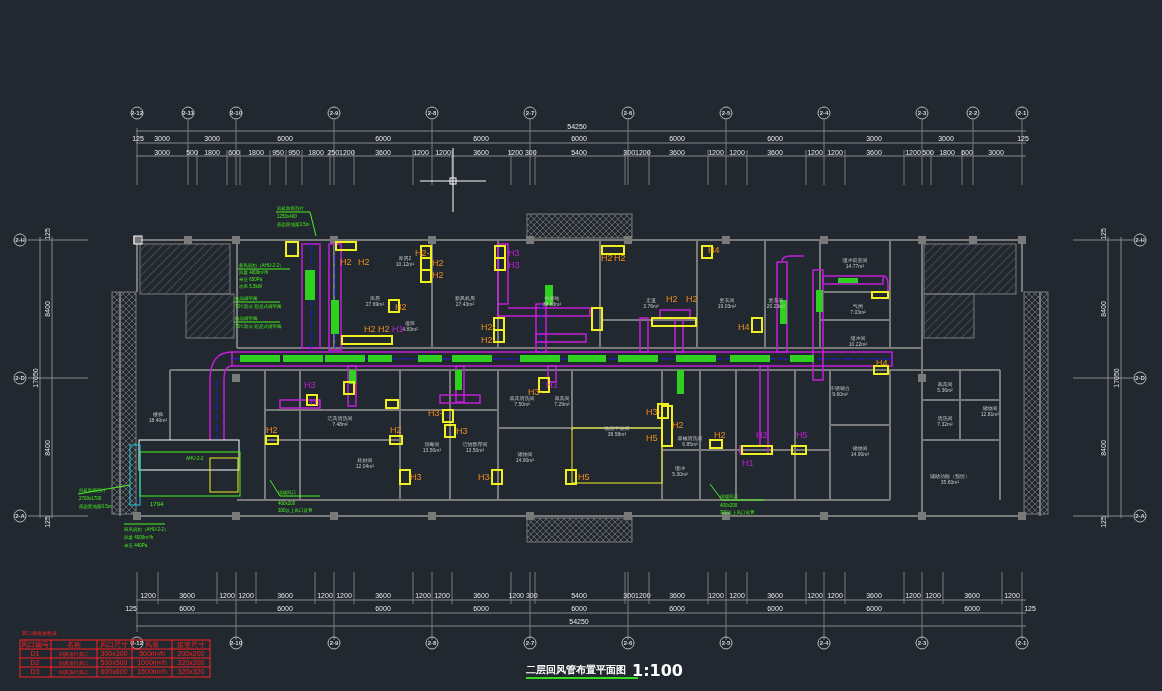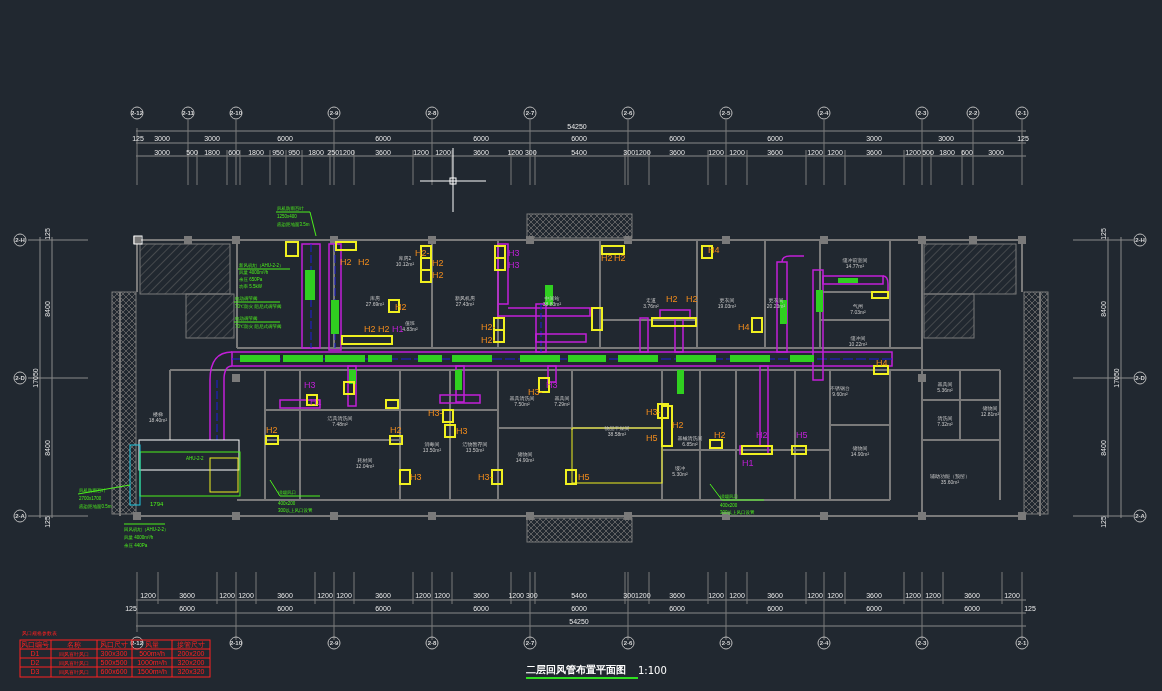--- a/index.html
+++ b/index.html
@@ -6,23 +6,23 @@
   body{width:1162px;height:691px;position:relative;overflow:hidden;font-family:"Liberation Sans",sans-serif;}
   #canvas{position:absolute;left:0;top:0;width:1162px;height:691px;background:#212830;}
   svg text{font-family:"Liberation Sans",sans-serif;}
   .axis-bubble text{font-size:6px;fill:#d8d8d8;font-weight:bold;}
   .dim text{font-size:7px;fill:#e8e8e8;}
   .room text{font-size:5px;fill:#c8c8c8;}
   .tag{font-size:9px;fill:#f28c1c;}
   .tag-m{font-size:9px;fill:#c21fd8;}
   .note{font-size:4.5px;fill:#4cf01c;}
   .tbl text{font-size:7px;fill:#ff2020;}
-  #title-bar{position:absolute;left:526px;top:663px;height:14px;display:flex;align-items:center;gap:12px;color:#ffffff;font-size:10px;font-weight:bold;font-family:"DejaVu Sans",sans-serif;}
+  #title-bar{position:absolute;left:526px;top:663px;height:14px;display:flex;align-items:center;gap:6px;color:#ffffff;font-size:10px;font-weight:bold;font-family:"DejaVu Sans",sans-serif;}
   #title-underline{position:absolute;left:526px;top:677px;width:112px;height:2px;background:#30e020;}
-  #scale{font-weight:normal;font-size:10px;}
+  #scale{font-weight:bold;font-size:16px;}
 </style>
 </head>
 <body>
 
 <div id="canvas">
 <svg width="1162" height="691" viewBox="0 0 1162 691" xmlns="http://www.w3.org/2000/svg">
 
   <g stroke="#8a8a8a" stroke-width="1">
     <line x1="136" y1="131" x2="1026" y2="131"></line>
     <line x1="136" y1="143" x2="1026" y2="143"></line>

